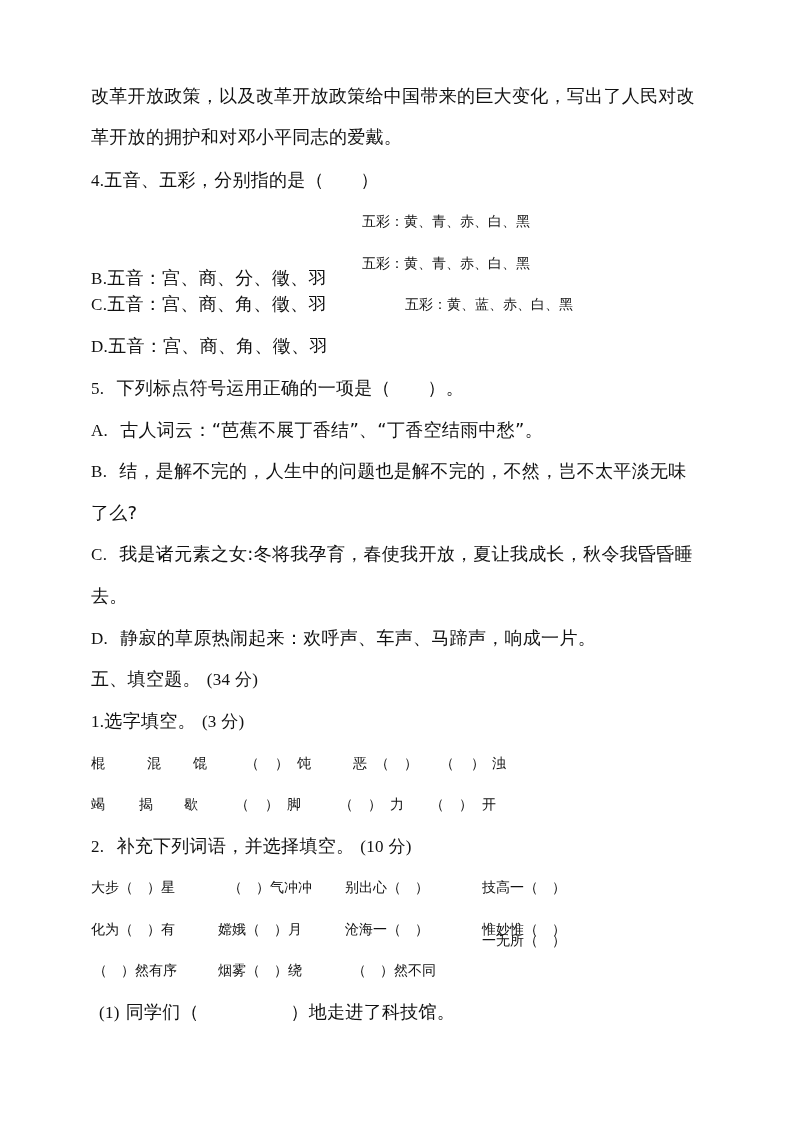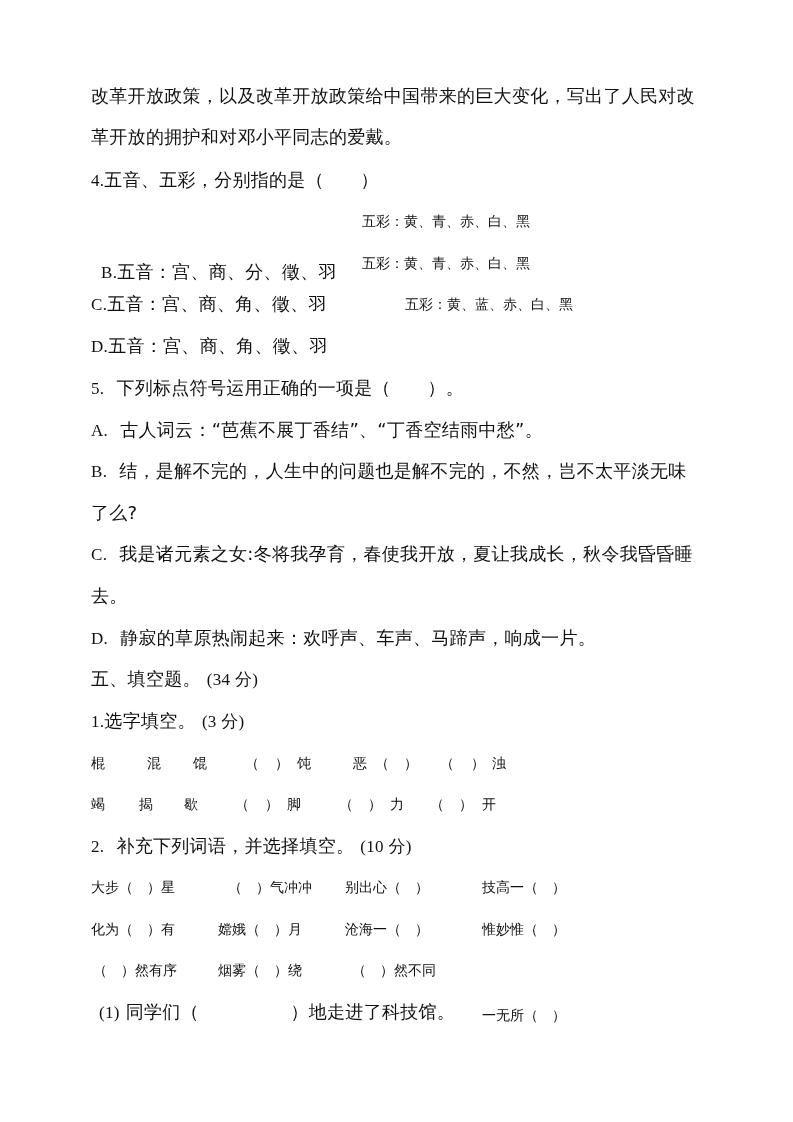--- a/index.html
+++ b/index.html
@@ -23,21 +23,21 @@
 
   <div class="line" style="top:84px;">改革开放政策，以及改革开放政策给中国带来的巨大变化，写出了人民对改</div>
   <div class="line" style="top:125px;">革开放的拥护和对邓小平同志的爱戴。</div>
 
   <div class="line" style="top:168px;">
     <span class="latin">4.</span><span>五音、五彩，分别指的是（　　）</span>
   </div>
 
   <div class="abs" style="left:362px; top:209px;">五彩：黄、青、赤、白、黑</div>
 
-  <div class="line" style="top:260px;margin-left:10px;">
+  <div class="line" style="top:266px;">
     <span class="latin">B.</span><span>五音：宫、商、分、徵、羽</span>
   </div>
   <div class="abs" style="left:362px; top:251px;">五彩：黄、青、赤、白、黑</div>
 
   <div class="line" style="top:292px;">
     <span class="latin">C.</span><span>五音：宫、商、角、徵、羽</span>
   </div>
   <div class="abs" style="left:362px; top:292px;margin-left:43px;">五彩：黄、蓝、赤、白、黑</div>
 
   <div class="line" style="top:334px;">
@@ -121,20 +121,20 @@
     <span class="abs" style="left:482px; top:875px;">技高一（　）</span>
 
     <span class="abs" style="left:91px; top:917px;">化为（　）有</span>
     <span class="abs" style="left:218px; top:917px;">嫦娥（　）月</span>
     <span class="abs" style="left:345px; top:917px;">沧海一（　）</span>
     <span class="abs" style="left:482px; top:917px;">惟妙惟（　）</span>
 
     <span class="abs" style="left:93px; top:958px;">（　）然有序</span>
     <span class="abs" style="left:218px; top:958px;">烟雾（　）绕</span>
     <span class="abs" style="left:352px; top:958px;">（　）然不同</span>
-    <span class="abs" style="left:482px; top:1003px;">一无所（　）</span>
+    <span class="abs" style="left:482px; top:928px;">一无所（　）</span>
   </div>
 
   <div class="line" style="left:99px; top:1000px;">
     <span class="latin">(1)</span>&nbsp;<span>同学们（</span><span>　　　　　</span><span>）地走进了科技馆。</span>
   </div>
 
 </div>
 
 </body></html>

